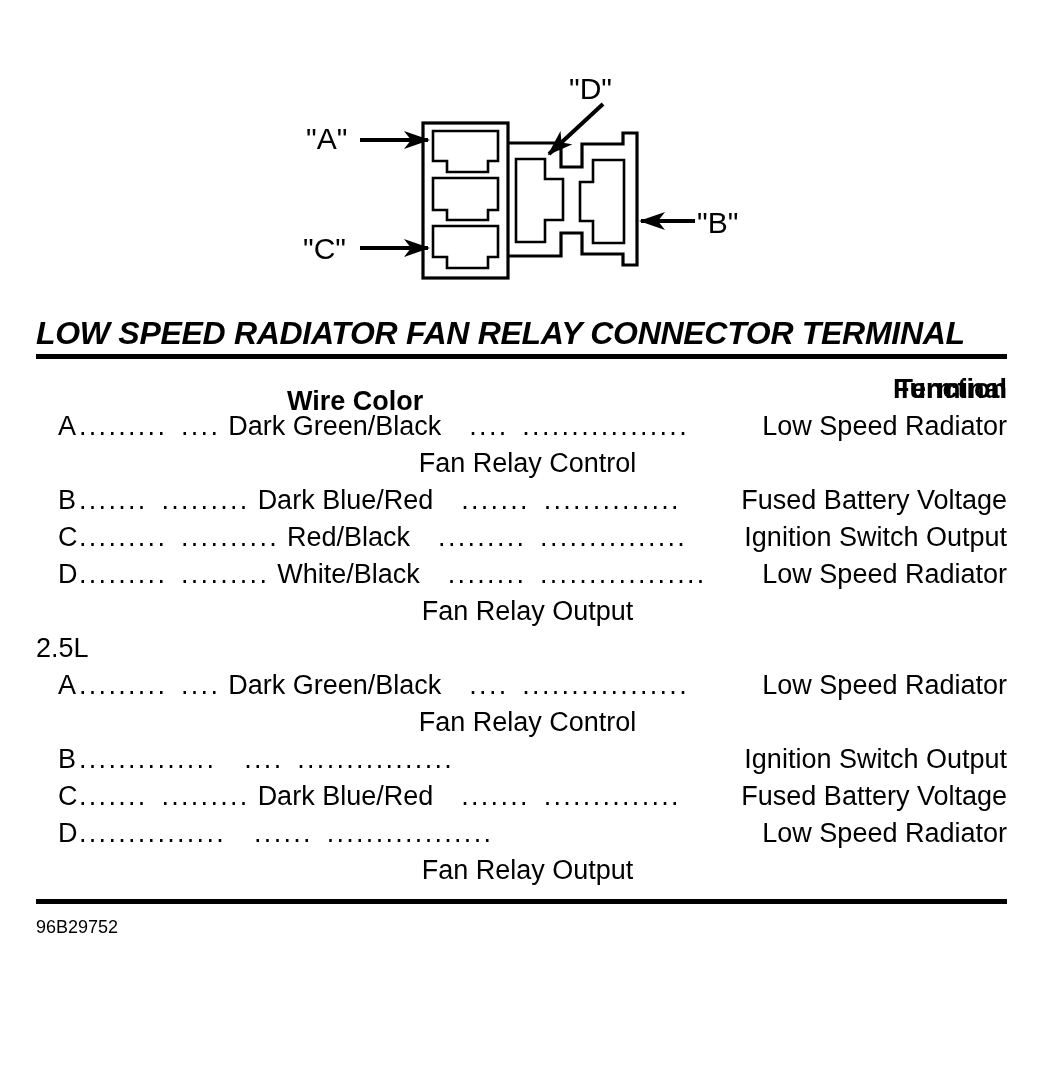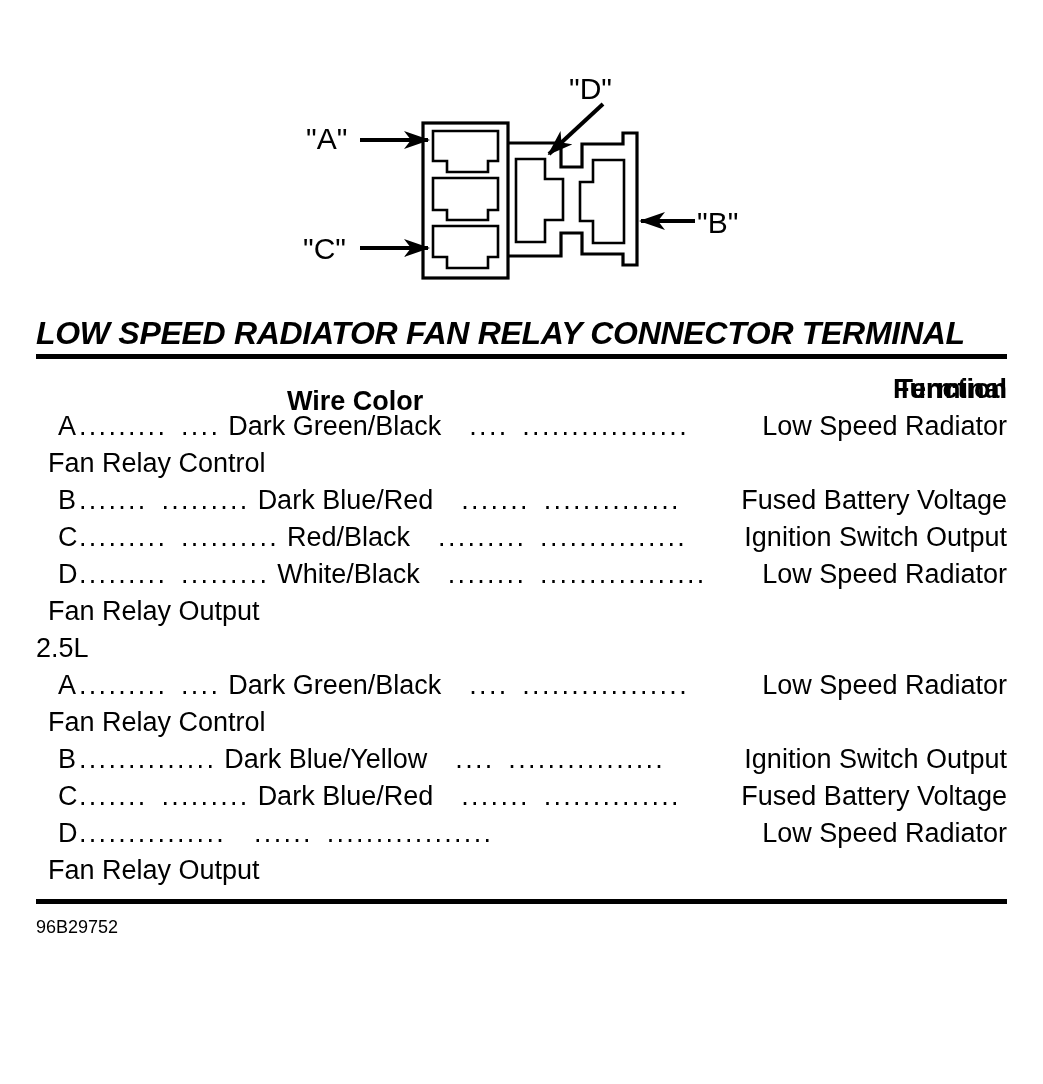--- a/index.html
+++ b/index.html
@@ -32,21 +32,21 @@
   .thead { position:relative; margin-top:12px; height:37px; font-weight:bold;text-align:right; }
   .thead .h-wire { position:absolute; left:251px; top:12px; }
   .thead .h-func { position:absolute; right:0; top:0; }
   .trow { display:flex; white-space:pre; align-items:baseline; }
   .cell-letter { flex:0 0 auto; margin-left:22px; width:21px; }
   .leader { letter-spacing:2.3px; word-spacing:4px; overflow:hidden; white-space:pre; }
   .l1 { flex:0 1 auto; min-width:0; }
   .cell-color { flex:0 0 auto; margin-left:8px; }
   .l2 { flex:1 1 auto; min-width:0; margin-left:28px; }
   .cell-func { flex:0 0 auto; margin-left:12px; }
-  .trow.cont { justify-content:flex-start; }
+  .trow.cont { justify-content:center; }
   .footer { margin-top:9px; font-size:18px; line-height:28px; }
 </style>
 </head>
 <body>
 
 <div class="page">
 
   <svg class="diagram" width="1043" height="310" viewBox="0 0 1043 310" aria-hidden="true">
     <defs>
       <marker id="ah" markerUnits="userSpaceOnUse" markerWidth="26" markerHeight="18" refX="24" refY="9" orient="auto">
@@ -139,21 +139,20 @@
       <span class="leader l2">.... .................</span>
       <span class="cell-func">Low Speed Radiator</span>
     </div>
     <div class="trow cont">
       <span class="cell-func">Fan Relay Control</span>
     </div>
 
     <div class="trow">
       <span class="cell-letter">B</span>
       <span class="leader l1">..............</span>
-      <span class="cell-color">Dark Blue/Yellow</span>
       <span class="leader l2">.... ................</span>
       <span class="cell-func">Ignition Switch Output</span>
     </div>
 
     <div class="trow">
       <span class="cell-letter">C</span>
       <span class="leader l1">....... .........</span>
       <span class="cell-color">Dark Blue/Red</span>
       <span class="leader l2">....... ..............</span>
       <span class="cell-func">Fused Battery Voltage</span>

